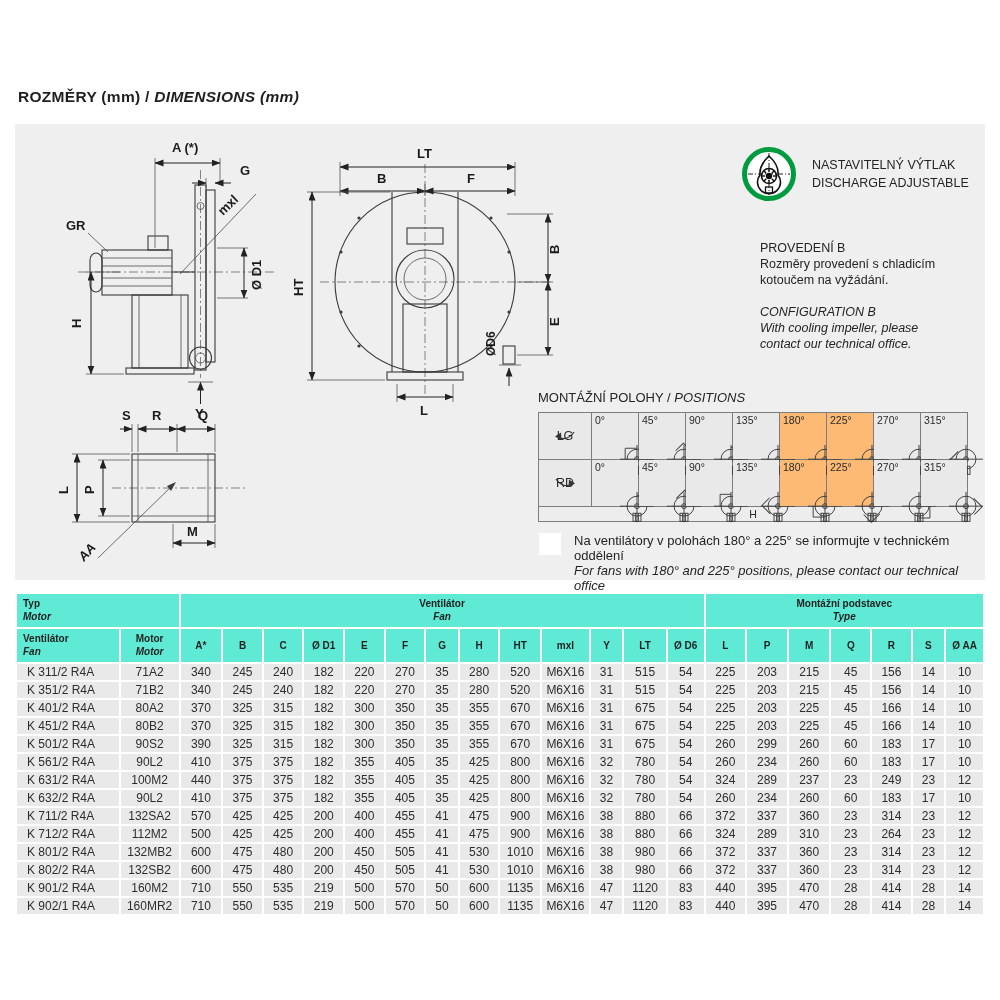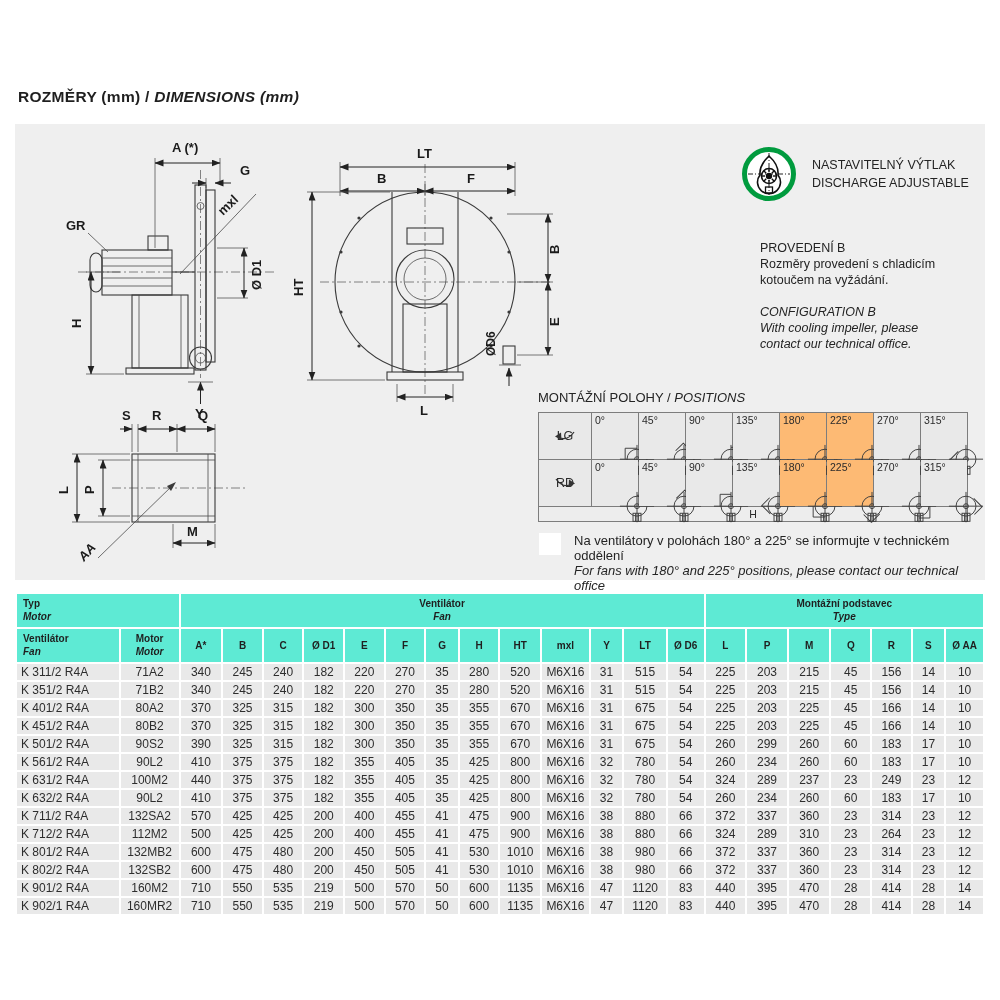--- a/index.html
+++ b/index.html
@@ -46,21 +46,21 @@
   .pos-note-text .en{font-style:italic;}
   
   .dim-table{position:absolute;left:15px;top:592px;width:970px;border-collapse:separate;
              border-spacing:2px;table-layout:fixed;}
   .dim-table th{background:#5eead4;font-size:10px;font-weight:bold;line-height:13px;
                 padding:3px 0 4px;text-align:center;vertical-align:middle;color:#1f1f1f;}
   .dim-table th .en{font-style:italic;}
   .dim-table th.al{text-align:left;padding-left:6px;}
   .dim-table td{background:#e9e9e9;font-size:12px;color:#2d2d2d;text-align:center;
                 padding:1px 0;height:14px;line-height:14px;white-space:nowrap;}
-  .dim-table td.c-fan{text-align:left;padding-left:4px;}
+  .dim-table td.c-fan{text-align:left;padding-left:10px;}
   
   .fn{position:absolute;left:17px;top:893px;font-size:11.5px;color:#242424;}
   .fn .en{font-style:italic;}
 </style>
 </head>
 <body>
 
 <div class="page">
 
   <div class="title">

